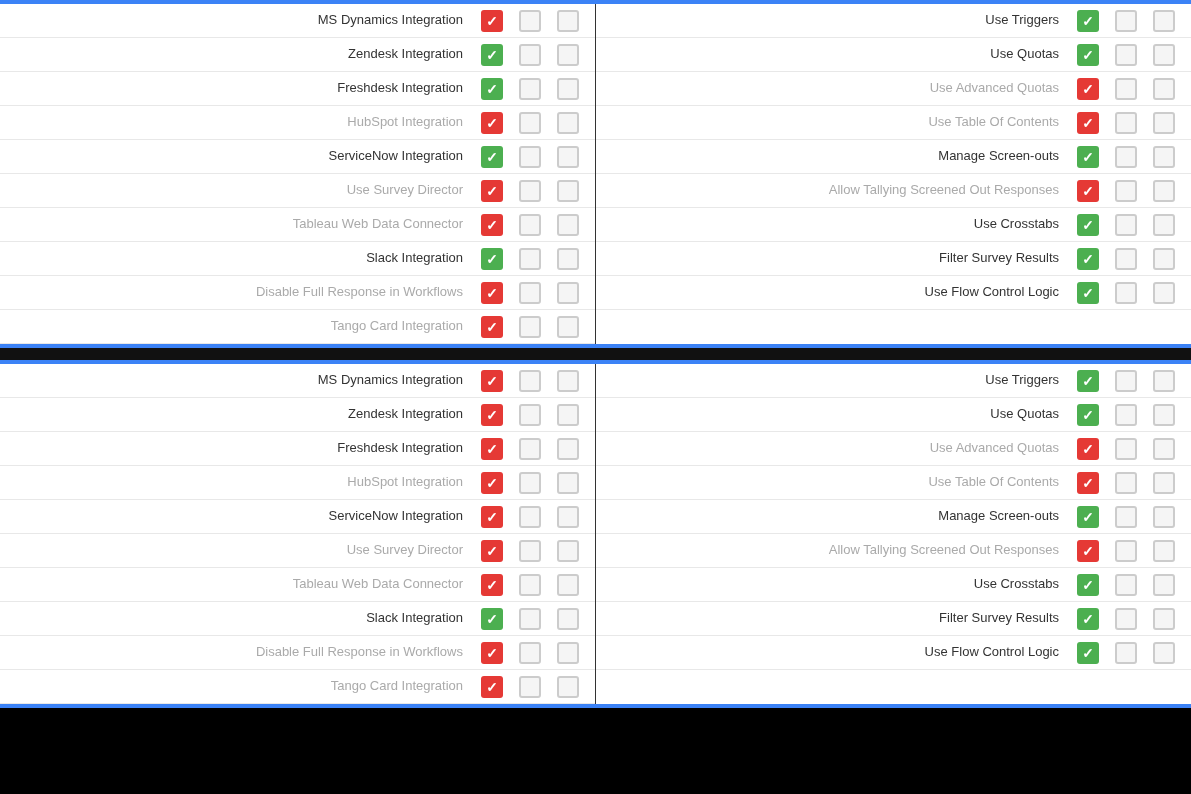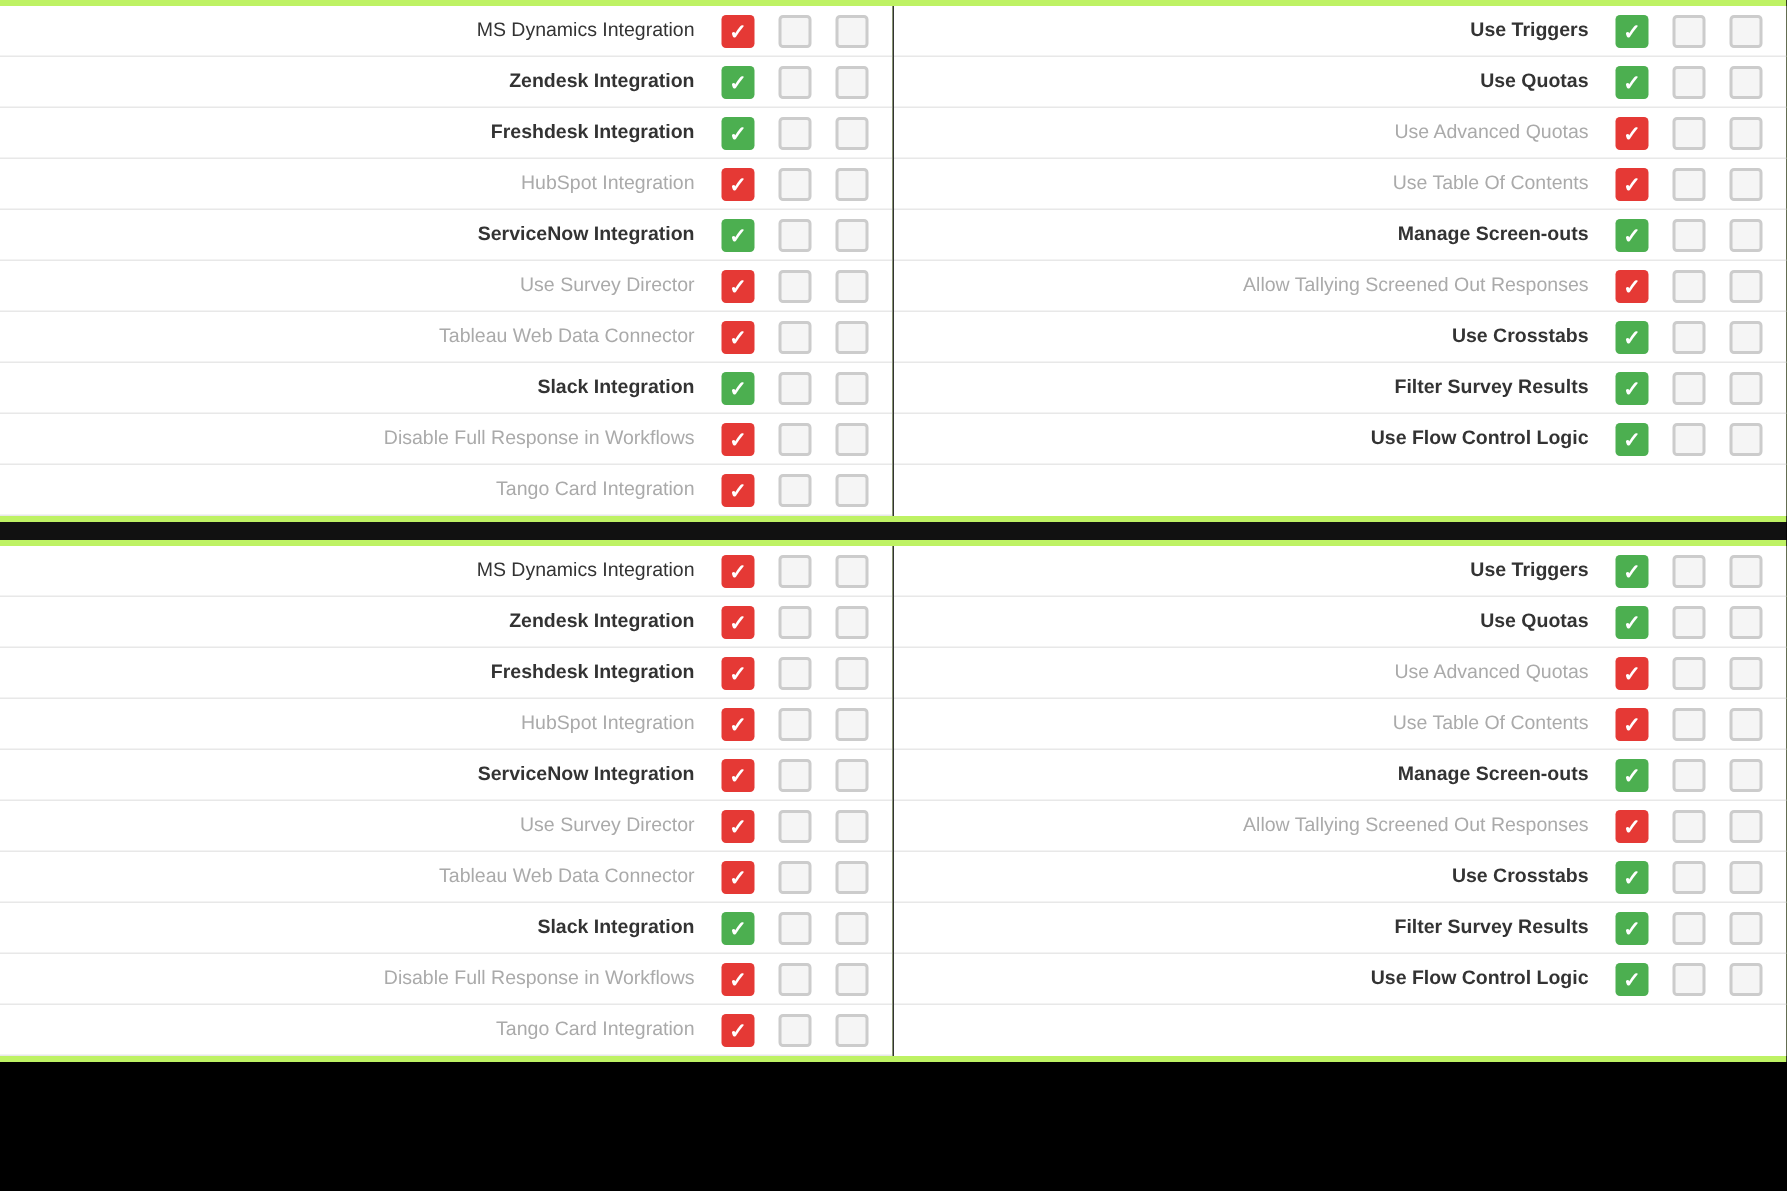--- a/index.html
+++ b/index.html
@@ -5,21 +5,21 @@
     * { box-sizing: border-box; margin: 0; padding: 0; }
     body {
       background: #000;
       font-family: Arial, sans-serif;
       font-size: 13px;
       width: 1191px;
     }
 
     .panel {
       display: flex;
-      background: #bef264;
+      background: #3b82f6;
       padding: 4px 0;
     }
 
     .half {
       width: 595px;
       background: #fff;
     }
 
     .row {
       display: flex;
@@ -32,21 +32,21 @@
     .row-label {
       flex: 1;
       text-align: right;
       padding-right: 10px;
       color: #333;
       font-weight: normal;
       line-height: 1.3;
     }
 
     .row-label.bold {
-      font-weight: bold;
+      font-weight: normal;
       text-align: right;
     }
 
     .row-label.gray {
       color: #aaa;
     }
 
     .check-cell {
       width: 38px;
       display: flex;

